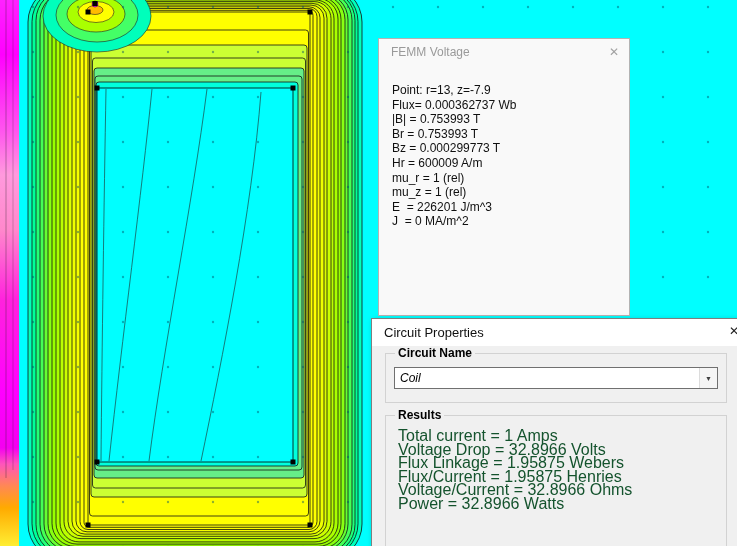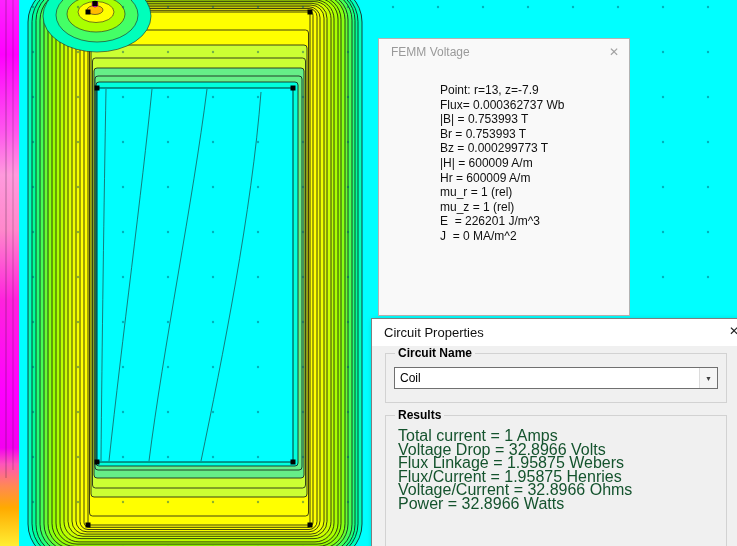--- a/index.html
+++ b/index.html
@@ -20,21 +20,21 @@
     height:25px;display:flex;align-items:center;
     padding:0 6px 0 12px;font-size:12px;color:#9a9a9a;
   }
   #femm-output .close{
     margin-left:auto;width:18px;text-align:center;color:#a2a2a2;
     font-size:12px;cursor:default;
   }
   #femm-output .content{
     padding:19px 0 0 13px;font-size:12px;line-height:14.6px;color:#101010;
   }
-  #femm-output .content div{white-space:pre;margin-left:48px;}
+  #femm-output .content div{white-space:pre;}
 
   
   #circuit-dialog{
     left:371px;top:318px;width:380px;height:262px;
     background:#f0f0f0;border:1px solid #7f7f7f;
     box-shadow:2px 2px 6px rgba(0,0,0,0.28);
   }
   #circuit-dialog .titlebar{
     height:27px;background:#ffffff;display:flex;align-items:center;
     padding-left:12px;font-size:13px;color:#111;
@@ -51,21 +51,21 @@
     padding:0 3px;font-size:12px;color:#000;font-weight:bold;
   }
   #group-circuit-name{left:13px;top:34px;width:342px;height:50px;}
   #group-results{left:13px;top:96px;width:342px;height:158px;}
 
   .combo{
     position:absolute;left:8px;top:13px;width:324px;height:22px;
     background:#fff;border:1px solid #707070;display:flex;
     align-items:center;font-size:12px;color:#000;box-sizing:border-box;
   }
-  .combo .val{flex:1;padding-left:5px;}
+  .combo .val{flex:1;padding-left:5px;font-style:italic;}
   .combo .arrow{
     width:17px;align-self:stretch;display:flex;align-items:center;
     justify-content:center;font-size:7px;color:#404040;
     border-left:1px solid #dcdcdc;background:#f5f5f5;
   }
   .results-lines{
     padding:13px 0 0 12px;font-size:16px;line-height:13.6px;color:#14532d;
   }
   .results-lines div{white-space:pre;}
 </style>
@@ -169,21 +169,20 @@
   <div class="titlebar">
     <span>FEMM Voltage</span>
     <span class="close">✕</span>
   </div>
   <div class="content">
     <div>Point: r=13, z=-7.9</div>
     <div>Flux= 0.000362737 Wb</div>
     <div>|B| = 0.753993 T</div>
     <div>Br = 0.753993 T</div>
     <div>Bz = 0.000299773 T</div>
-    <div>|H| = 600009 A/m</div>
     <div>Hr = 600009 A/m</div>
     <div>mu_r = 1 (rel)</div>
     <div>mu_z = 1 (rel)</div>
     <div>E  = 226201 J/m^3</div>
     <div>J  = 0 MA/m^2</div>
   </div>
 </div>
 
 <div class="win" id="circuit-dialog">
   <div class="titlebar">

